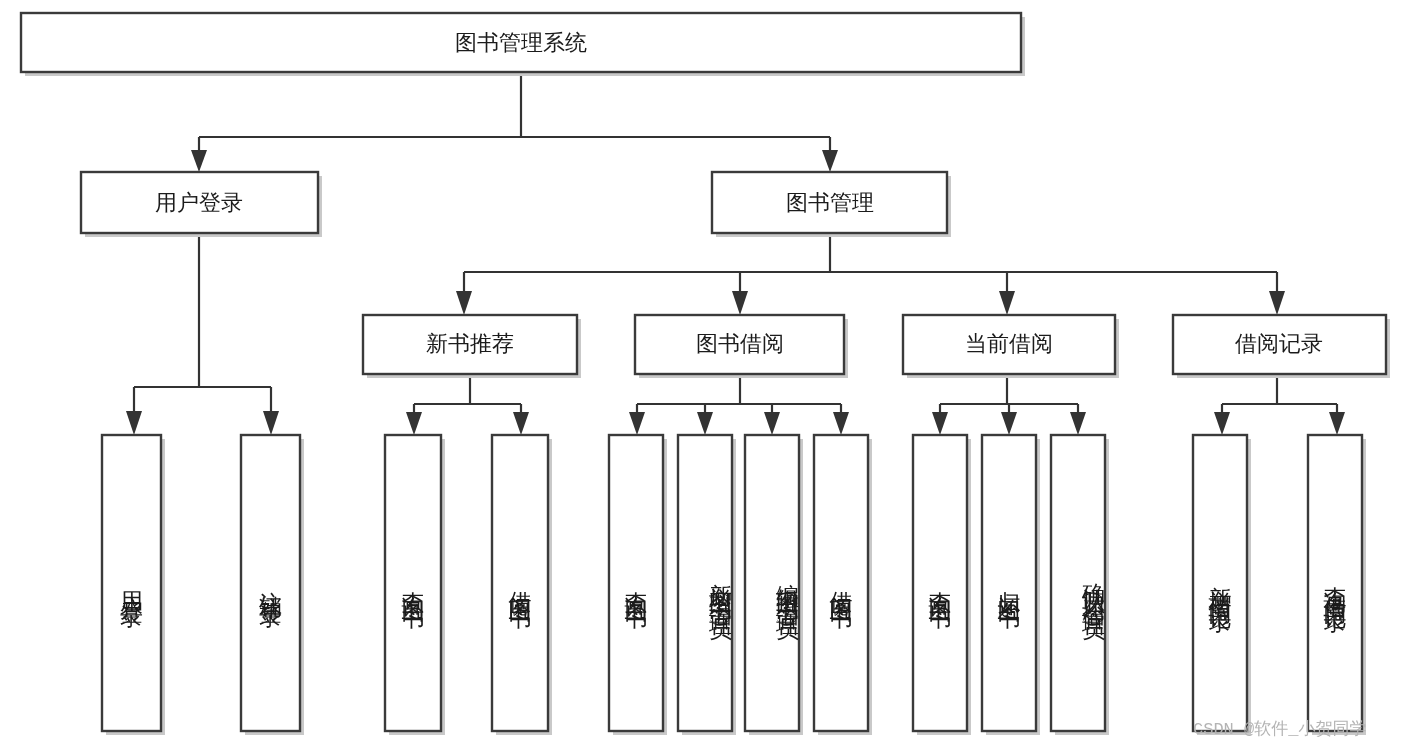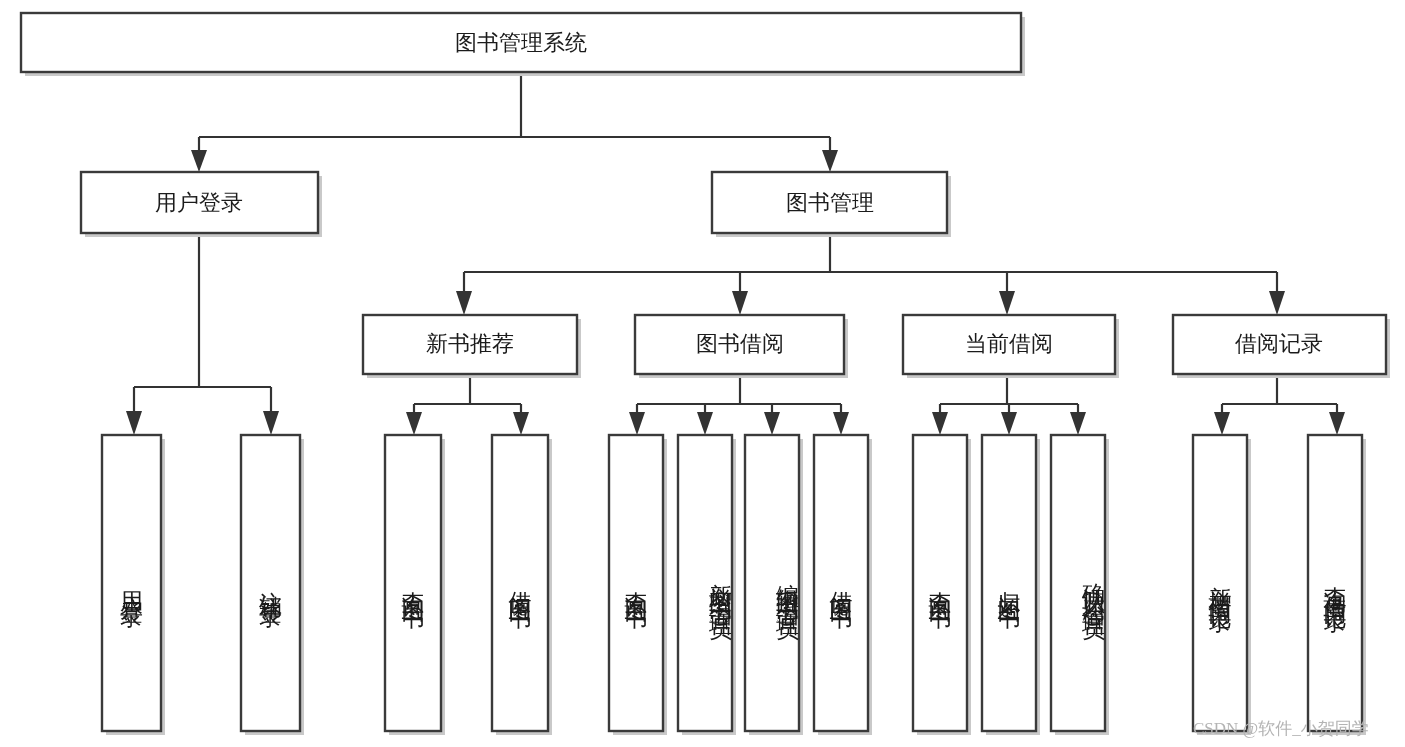--- a/index.html
+++ b/index.html
@@ -66,21 +66,21 @@
     align-items: flex-start;
     justify-content: center;
     white-space: nowrap;
     pointer-events: none;
   }
   .leaf-label.center {
     align-items: center;
   }
   .watermark {
     position: absolute;
-    font-family: Liberation Serif, serif;
+    font-family: Liberation Mono, monospace;
     font-size: 17px;
     color: #b4b4b4;
     white-space: nowrap;
   }
 </style>
 </head>
 <body>
 
 <div id="diagram-root">
 

